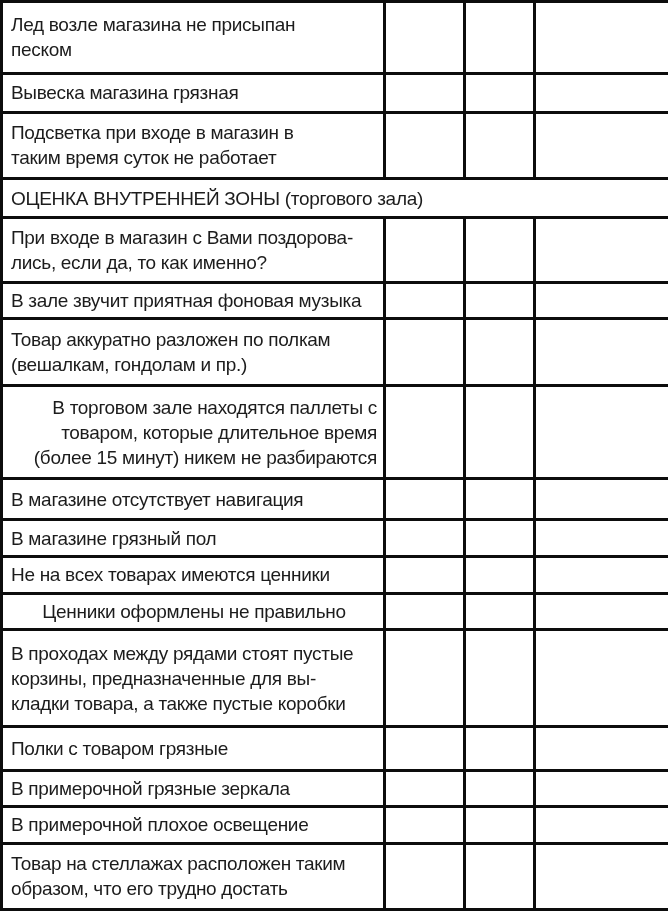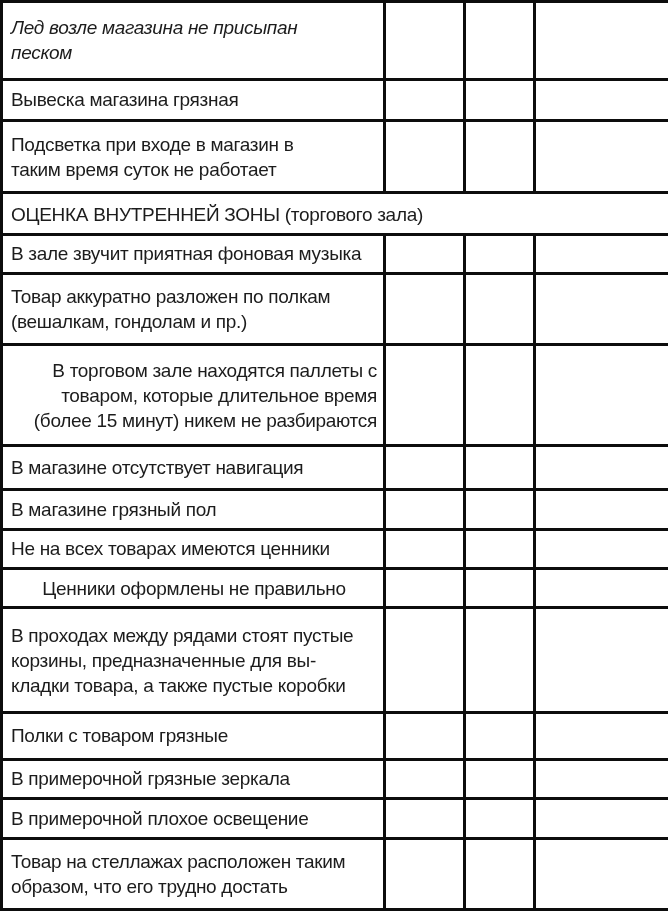--- a/index.html
+++ b/index.html
@@ -52,21 +52,21 @@
 
 <div class="page">
   <table class="checklist">
     <colgroup>
       <col style="width: 383px;">
       <col style="width: 80px;">
       <col style="width: 70px;">
       <col style="width: 135px;">
     </colgroup>
     <tbody>
-        <tr style="height: 63px; font-style: italic;">
+        <tr style="height: 63px;">
     <td class="criterion-text">Лед возле магазина не присыпан
 песком</td>
     <td class="score-cell"></td>
     <td class="score-cell"></td>
     <td class="score-cell"></td>
   </tr>
         <tr style="height: 34px; margin-top: 26px;">
     <td class="criterion-text">Вывеска магазина грязная</td>
     <td class="score-cell"></td>
     <td class="score-cell"></td>
@@ -74,20 +74,27 @@
   </tr>
         <tr style="height: 58px;">
     <td class="criterion-text">Подсветка при входе в магазин в
 таким время суток не работает</td>
     <td class="score-cell"></td>
     <td class="score-cell"></td>
     <td class="score-cell"></td>
   </tr>
         <tr style="height: 31px;">
     <td class="section-header" colspan="4">ОЦЕНКА ВНУТРЕННЕЙ ЗОНЫ (торгового зала)</td>
+  </tr>
+        <tr style="height: 53px;">
+    <td class="criterion-text">При входе в магазин с Вами поздорова-
+лись, если да, то как именно?</td>
+    <td class="score-cell"></td>
+    <td class="score-cell"></td>
+    <td class="score-cell"></td>
   </tr>
         <tr style="height: 32px;">
     <td class="criterion-text">В зале звучит приятная фоновая музыка</td>
     <td class="score-cell"></td>
     <td class="score-cell"></td>
     <td class="score-cell"></td>
   </tr>
         <tr style="height: 58px;">
     <td class="criterion-text">Товар аккуратно разложен по полкам
 (вешалкам, гондолам и пр.)</td>

